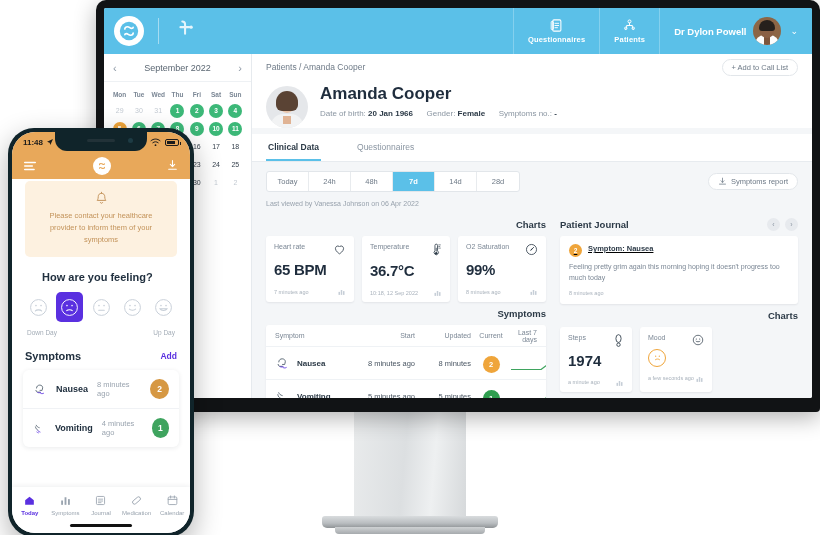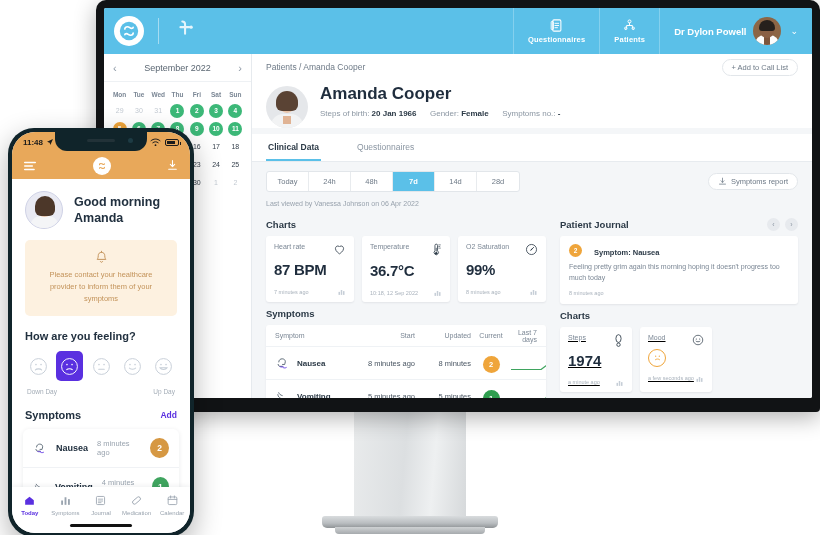--- a/index.html
+++ b/index.html
@@ -133,21 +133,21 @@
     font-size: 7.5px; color:#6e7a87; padding: 5px 0; width: 42px; text-align:center;
     cursor:pointer; border-right: 1px solid #e8ebee;
   }
   .seg-btn:last-child { border-right: none; }
   .seg-btn.active { background:#5bc0e8; color:#fff; font-weight:bold; }
   .lastviewed { font-size: 7px; color:#98a2ad; padding: 8px 14px 0; }
 
   .content { display:flex; gap:14px; padding: 6px 14px 0; }
   .col-left { flex: 1 1 auto; min-width:0; }
   .col-right { width: 238px; flex: 0 0 auto; }
-  .sec-title { font-size: 9.5px; font-weight:bold; color:#2c3a47; margin: 6px 0 6px; }
+  .sec-title { font-size: 9.5px; font-weight:bold; color:#2c3a47; margin: 6px 0 6px; text-align: right; }
 
   .card-row { display:flex; gap: 8px; }
   .vital-card {
     background:#fff; border-radius: 3px; box-shadow: 0 1px 2px rgba(20,30,45,.08);
     padding: 7px 8px 5px; width: 72px; flex: 1 1 0; min-width: 0;
   }
   .vc-top { display:flex; align-items:flex-start; justify-content:space-between; gap:4px; }
   .vc-label { font-size: 7px; color:#7b8795; }
   .vc-value { font-size: 15px; font-weight:bold; color:#1f2d3d; margin: 5px 0 9px; letter-spacing:-.3px; }
   .vc-foot { display:flex; align-items:center; justify-content:space-between; }
@@ -173,30 +173,30 @@
   .sev.amber { background:#efa53b; }
   .sev.green { background:#2f9e4f; }
 
   .panel-head { display:flex; align-items:center; justify-content:space-between; }
   .pager { display:flex; gap:5px; }
   .pg-btn {
     width:13px; height:13px; border-radius:50%; background:#e7eaee; color:#8b96a2;
     font-size:7px; display:flex; align-items:center; justify-content:center; cursor:pointer;
   }
   .journal-card { background:#fff; border-radius:3px; box-shadow:0 1px 2px rgba(20,30,45,.08); padding: 8px 9px; }
-  .jc-head { display:flex; align-items:flex-end; gap:12px; }
+  .jc-head { display:flex; align-items:flex-start; gap:6px;text-decoration:underline; }
   .jc-badge { width:13px; height:13px; border-radius:50%; background:#efa53b; color:#fff; font-size:6.5px; font-weight:bold; display:flex; align-items:center; justify-content:center; }
   .jc-title { font-size: 7.5px; font-weight:bold; color:#2c3a47; }
   .jc-text { font-size: 7px; color:#7b8795; line-height: 1.55; margin-top: 5px; }
   .jc-time { font-size: 5.5px; color:#aab3bd; margin-top: 6px; }
 
   .mini-row { display:flex; gap: 8px; }
   .mini-card {
     background:#fff; border-radius:3px; box-shadow:0 1px 2px rgba(20,30,45,.08);
-    padding: 7px 8px 5px; width: 72px; text-decoration: underline;
+    padding: 7px 8px 5px; width: 72px;
   }
   .mc-value { font-size: 15px; font-weight:bold; color:#1f2d3d; margin: 5px 0 9px; }
   .mood-face {
     width: 18px; height: 18px; border-radius:50%; border:1.2px solid #efa53b;
     margin: 3px 0 7px; display:flex; align-items:center; justify-content:center;
   }
 
   
   .phone { position:absolute; left: 8px; top: 128px; width: 186px; height: 409px; }
   .phone-shell {
@@ -231,21 +231,21 @@
   .g-avatar { width:38px; height:38px; border-radius:50%; background:#e9eaf3; border:1.5px solid #cfd2e6; overflow:hidden; position:relative; flex:0 0 auto; }
   .ga-hair{position:absolute;left:9px;top:4px;width:20px;height:20px;background:#4c3729;border-radius:10px 10px 6px 6px;}
   .ga-face{position:absolute;left:11px;top:9px;width:15px;height:16px;background:#eac5aa;border-radius:50%;}
   .ga-body{position:absolute;left:4px;bottom:0;width:29px;height:12px;background:#f4f5f7;border-radius:11px 11px 0 0;}
   .greet-text { font-size: 12.5px; font-weight:bold; color:#21303f; line-height:1.3; }
   .alert-box {
     margin: 2px 13px 0; background:#fdf1e0; border-radius: 5px;
     padding: 10px 12px 11px; text-align:center;
   }
   .alert-text { font-size: 7.5px; color:#c3935a; line-height: 1.6; }
-  .q-title { font-size: 11px; font-weight:bold; color:#21303f; padding: 14px 13px 0; }
+  .q-title { font-size: 11px; font-weight:bold; color:#21303f; padding: 14px 30px 0; }
   .mood-row { display:flex; gap: 5px; padding: 9px 13px 0; }
   .mood-btn {
     width: 30px; height: 30px; border-radius: 5px; background:#fff;
     display:flex; align-items:center; justify-content:center; cursor:pointer;
   }
   .mood-btn.active { background:#5a30e0; }
   .mood-legend { display:flex; justify-content:space-between; padding: 7px 15px 0; }
   .ml { font-size: 6.5px; color:#a4adb7; }
   .sym-head { display:flex; align-items:center; justify-content:space-between; padding: 14px 13px 0; }
   .sym-head-t { font-size: 11px; font-weight:bold; color:#21303f; }
@@ -429,21 +429,21 @@
             <div class="patient-head">
               <span class="p-avatar">
                 <i class="pa-body"></i>
                   <i class="pa-neck"></i>
                   <i class="pa-face"></i>
                   <i class="pa-hair"></i>
               </span>
               <div>
                 <div class="p-name">Amanda Cooper</div>
                 <div class="p-meta">
-                  <span>Steps of birth:</span>
+                  <span>Date of birth:</span>
                   <b>20 Jan 1966</b>
                   <span class="sep"></span>
                   <span>Gender:</span>
                   <b>Female</b>
                   <span class="sep"></span>
                   <span>Symptoms no.:</span>
                   <b>-</b>
                 </div>
               </div>
             </div>
@@ -477,21 +477,21 @@
               <div class="col-left">
                 <div class="sec-title">Charts</div>
                 <div class="card-row" id="vitals-row">
   <div class="vital-card">
     <div class="vc-top">
       <span class="vc-label">Heart rate</span>
       <svg width="13" height="13" viewBox="0 0 24 24">
                           <path d="M12 20s-7.5-4.7-7.5-9.6C4.5 7.4 6.7 5.5 9 5.5c1.6 0 2.6.9 3 1.7.4-.8 1.4-1.7 3-1.7 2.3 0 4.5 1.9 4.5 4.9C19.5 15.3 12 20 12 20z" stroke="#2c3a47" stroke-width="1.5" fill="none" stroke-linejoin="round"></path>
                         </svg>
     </div>
-    <div class="vc-value">87 BPM</div>
+    <div class="vc-value">65 BPM</div>
     <div class="vc-foot">
       <span class="vc-time">7 minutes ago</span>
       <svg width="9" height="9" viewBox="0 0 24 24">
                           <rect x="4" y="13" width="4" height="8" fill="#c6ced7"></rect>
                           <rect x="10" y="8" width="4" height="13" fill="#c6ced7"></rect>
                           <rect x="16" y="11" width="4" height="10" fill="#c6ced7"></rect>
                         </svg>
     </div>
   </div>
   <div class="vital-card">
@@ -695,31 +695,20 @@
           <span class="ph-logo">
             <svg width="12" height="12" viewBox="0 0 24 24">
               <path d="M7 9.5c0-1.6 1.4-2.6 3-2.6 2.6 0 3.2 2 5 2 1.2 0 2-.6 2-1.4M17 14.5c0 1.6-1.4 2.6-3 2.6-2.6 0-3.2-2-5-2-1.2 0-2 .6-2 1.4" stroke="#e8a85a" stroke-width="2.2" fill="none" stroke-linecap="round"></path>
             </svg>
           </span>
           <svg width="13" height="13" viewBox="0 0 24 24">
             <path d="M12 3v11m0 0l-4-4m4 4l4-4M5 19h14" stroke="#fff" stroke-width="2" fill="none" stroke-linecap="round" stroke-linejoin="round"></path>
           </svg>
         </div>
 
-        <div class="greet">
-          <span class="g-avatar">
-            <i class="ga-body"></i>
-              <i class="ga-face"></i>
-              <i class="ga-hair"></i>
-          </span>
-          <div class="greet-text">
-            <div>Good morning</div>
-            <div>Amanda</div>
-          </div>
-        </div>
 
         <div class="alert-box">
           <svg width="13" height="15" viewBox="0 0 24 26">
             <path d="M12 3.5c-3.6 0-6 2.4-6 6 0 5-2 7-2 7h16s-2-2-2-7c0-3.6-2.4-6-6-6z" stroke="#c3935a" stroke-width="1.8" fill="none" stroke-linejoin="round"></path>
             <path d="M10 20.5c.5.9 1.2 1.3 2 1.3s1.5-.4 2-1.3" stroke="#c3935a" stroke-width="1.8" fill="none" stroke-linecap="round"></path>
             <path d="M12 1.5v2" stroke="#c3935a" stroke-width="1.8" stroke-linecap="round"></path>
           </svg>
           <div class="alert-text">Please contact your healthcare provider to inform them of your symptoms</div>
         </div>
 

